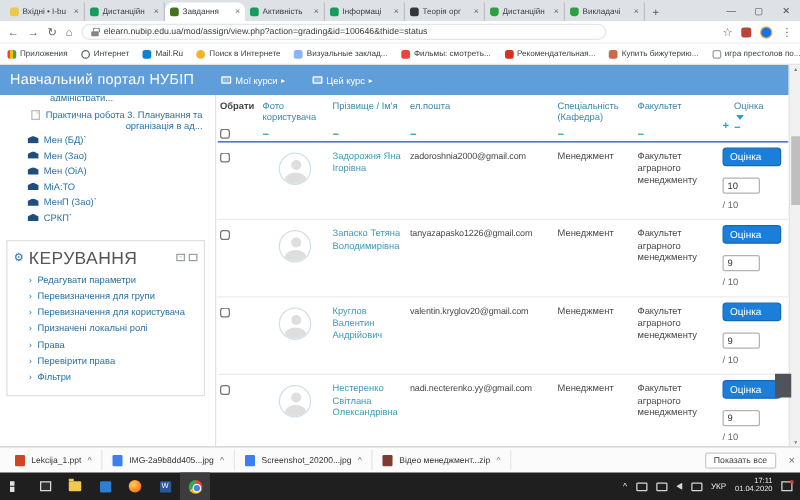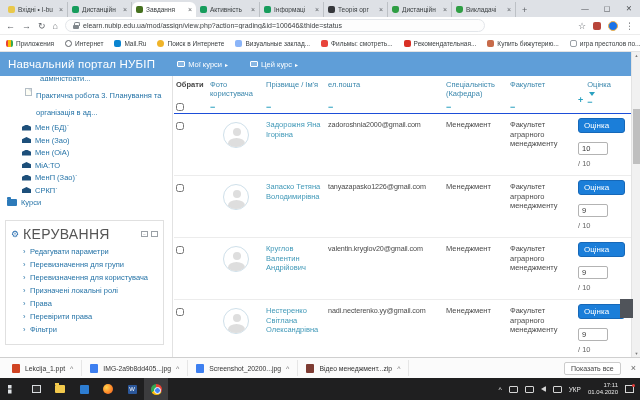--- a/index.html
+++ b/index.html
@@ -67,21 +67,21 @@
   #userchip .uav { width:11px; height:11px; background:#e8eef3; border-radius:1px; position:relative; overflow:hidden; }
   #userchip .uav::before { content:""; position:absolute; top:2px; left:3.5px; width:4px; height:4px; border-radius:50%; background:#b9c2c9; }
   #userchip .uav::after { content:""; position:absolute; top:6.5px; left:1.5px; width:8px; height:5px; border-radius:50% 50% 0 0; background:#b9c2c9; }
 
   
   #content { position:absolute; left:0; top:76px; width:631px; height:281px; background:#fff; overflow:hidden; }
 
   
   #sidebar { position:absolute; left:0; top:0; width:173px; height:281px; border-right:1px solid #e2e2e2; overflow:hidden; font-size:7.5px; }
   #clipped-top { margin:-2px 0 1px 40px; color:#2573a7; height:7px; overflow:hidden; }
-  .docitem { position:relative; margin:6px 4px 2px 36px; color:#2573a7; line-height:17px; width:126px; }
+  .docitem { position:relative; margin:6px 4px 2px 36px; color:#2573a7; line-height:9px; width:126px;text-align:right; }
   .docic { position:absolute; left:-11px; top:1px; width:7px; height:8px; background:#fdfdf4; border:1px solid #b4bec6; }
   .docic::after { content:""; position:absolute; right:0; top:0; border-top:3px solid #d8dde2; border-left:3px solid transparent; }
   .course { display:flex; align-items:center; gap:4px; margin:0 0 3.5px 22px; color:#2573a7; }
   .capic { width:9px; height:6px; background:#1d4f7a; clip-path:polygon(50% 0,100% 38%,100% 100%,0 100%,0 38%); flex:0 0 auto; }
   .rootitem { display:flex; align-items:center; gap:4px; margin:2px 0 0 7px; color:#2573a7; }
   .foldic { position:relative; width:10px; height:7px; background:#2d7ab9; border-radius:1px; flex:0 0 auto; }
   .foldic::before { content:""; position:absolute; top:-2px; left:0; width:4px; height:2px; background:#2d7ab9; border-radius:1px 1px 0 0; }
   .foldic.open { background:#2a85b5; }
 
   #adminblock { margin:13px 8px 0 5px; border:1px solid #e0e0e0; padding:5px 5px 6px 5px; }
@@ -341,24 +341,20 @@
         </div>
 
 
         <div class="course">
           <span class="capic"></span>
           <span>СРКП`</span>
         </div>
 
 
     </div>
-    <div class="rootitem">
-      <span class="foldic"></span>
-      <span>Курси</span>
-    </div>
 
     <div id="adminblock">
       <div id="adminhead">
         <span class="gears">⚙</span>
         <span id="admintitle">КЕРУВАННЯ</span>
         <span class="blkbtns">
           <span class="blkbtn">−</span>
           <span class="blkbtn"></span>
         </span>
       </div>

